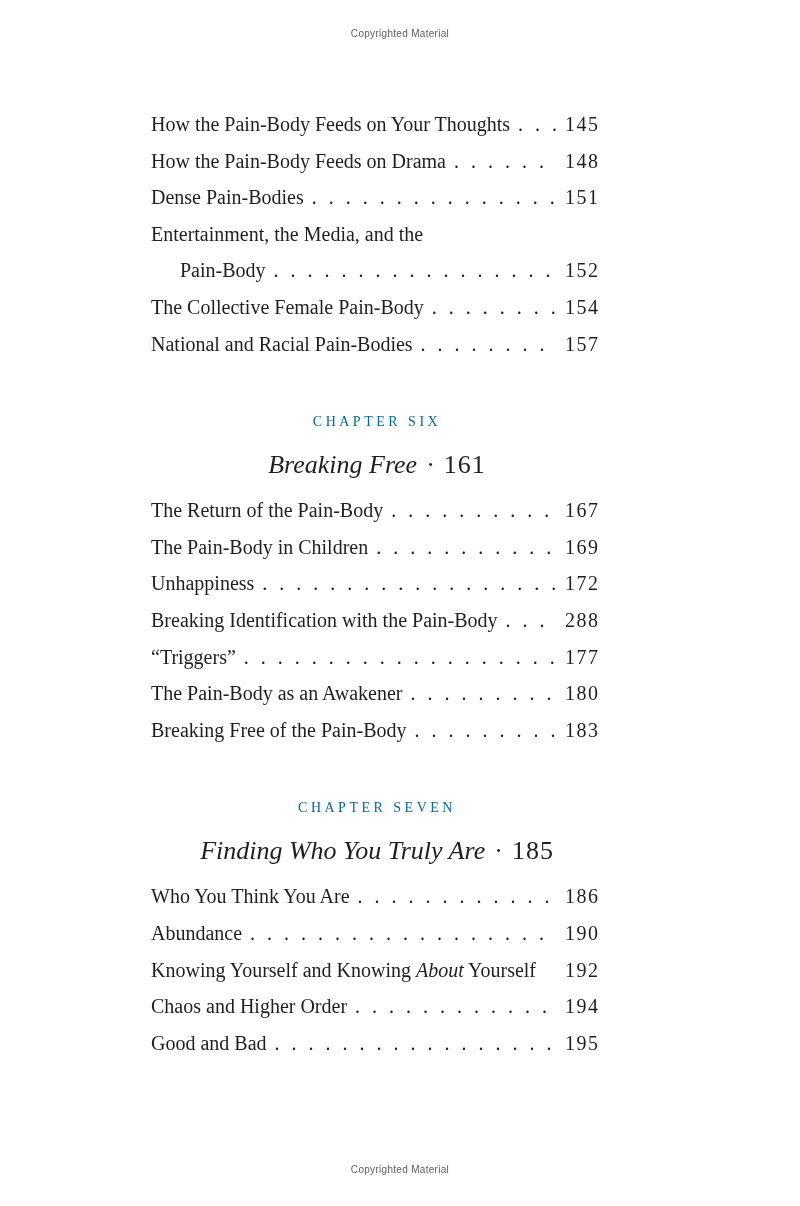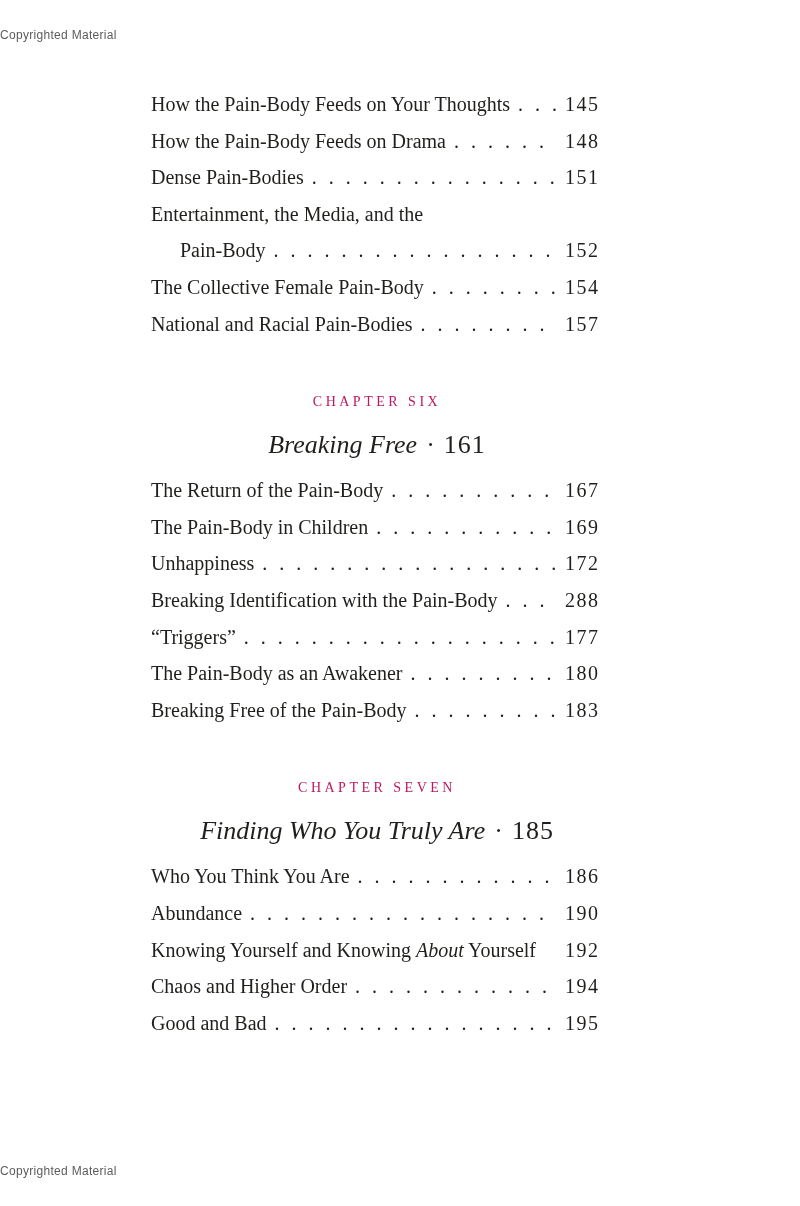--- a/index.html
+++ b/index.html
@@ -12,32 +12,33 @@
     height: 1206px;
     position: relative;
     font-family: "Liberation Serif", "DejaVu Serif", serif;
     color: #211f1c;
     overflow: hidden;
   }
   .notice {
     position: absolute;
     left: 0;
     width: 100%;
+    text-align: center;
     font-family: "Liberation Sans", "DejaVu Sans", sans-serif;
-    font-size: 12px;
+    font-size: 10px;
     letter-spacing: 0.3px;
     color: #5c5c5c;
   }
   .notice.top { top: 28px; }
   .notice.bottom { top: 1164px; }
 
   .content {
     position: absolute;
     left: 151px;
-    top: 86px;
+    top: 106px;
     width: 452px;
   }
 
   .row {
     display: flex;
     align-items: baseline;
     height: 36.6px;
     line-height: 36.6px;
     font-size: 20px;
     white-space: nowrap;
@@ -73,21 +74,21 @@
   .chapter {
     text-align: center;
     margin-top: 50px;
     margin-bottom: 8px;
   }
   .chapter-label {
     font-size: 14px;
     line-height: 20px;
     letter-spacing: 3.5px;
     margin-bottom: 14px;
-    color: #be185d;
+    color: #0369a1;
   }
   .chapter-title {
     font-size: 26px;
     line-height: 38px;
     color: #211f1c;
     text-align: center;
   }
   .chapter-title .ct-name { font-style: italic; }
   .chapter-title .ct-sep { margin: 0 9px; font-style: normal; }
   .chapter-title .ct-page { font-style: normal; letter-spacing: 1px; }

